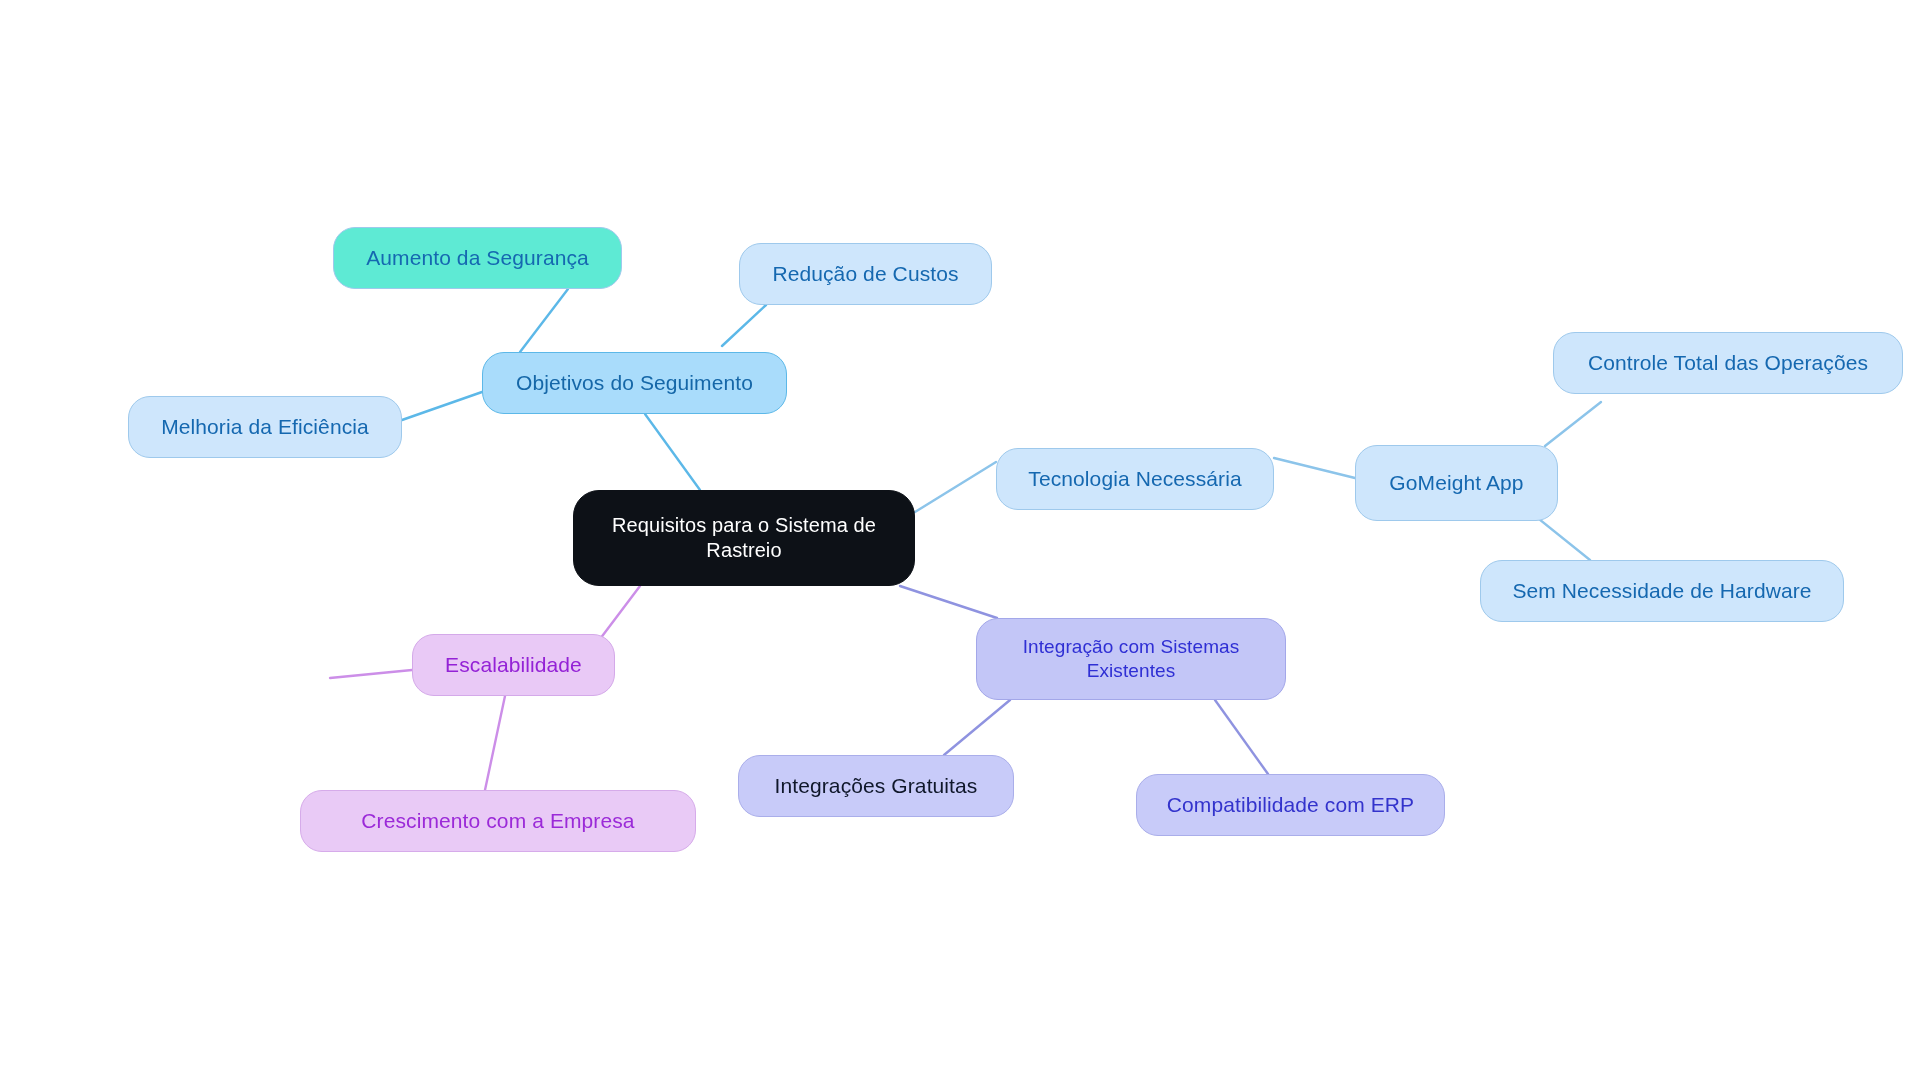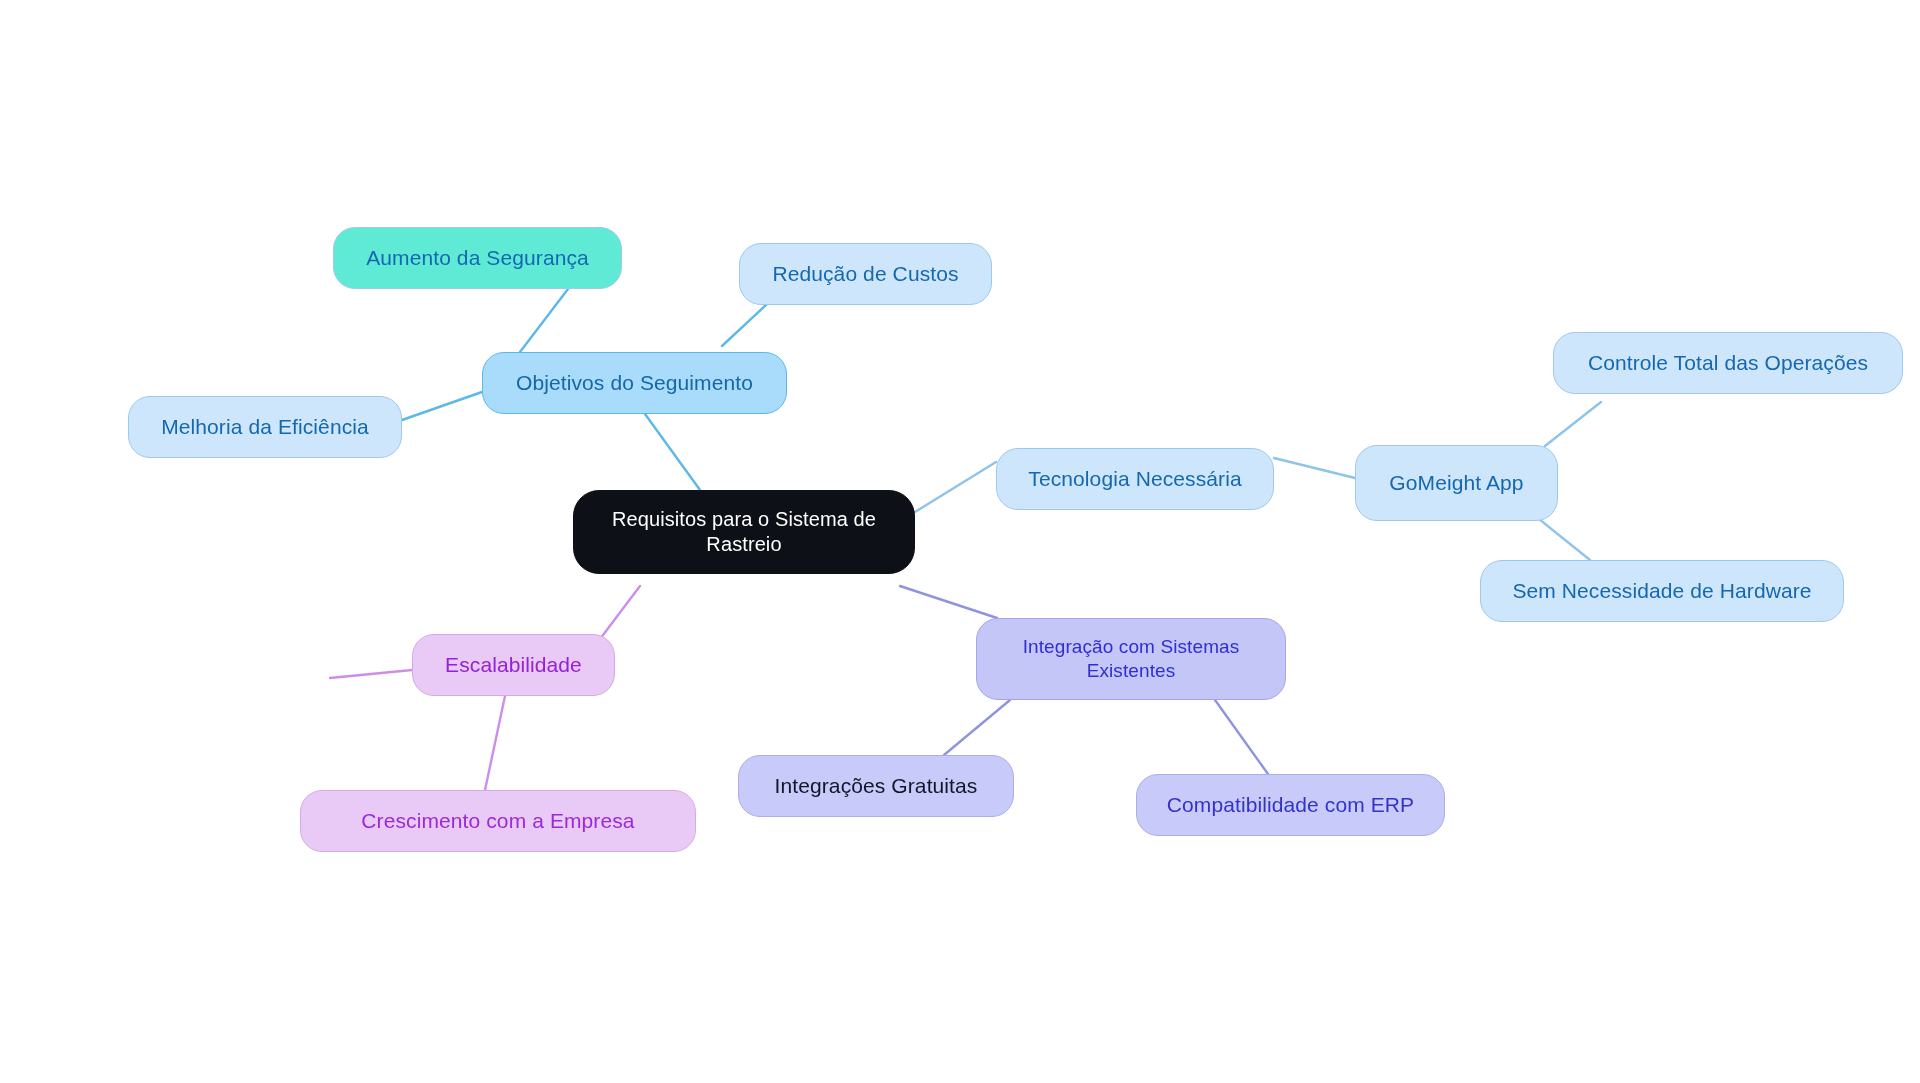--- a/index.html
+++ b/index.html
@@ -101,21 +101,21 @@
       <line x1="1274" y1="458" x2="1355" y2="478" stroke="#8cc4ea" stroke-width="2.4" stroke-linecap="round">e-tecnologia-gomeight</line>
       <line x1="1545" y1="446" x2="1601" y2="402" stroke="#8cc4ea" stroke-width="2.4" stroke-linecap="round">e-gomeight-controle</line>
       <line x1="1524" y1="507" x2="1590" y2="560" stroke="#8cc4ea" stroke-width="2.4" stroke-linecap="round">e-gomeight-hardware</line>
       <line x1="900" y1="586" x2="997" y2="618" stroke="#8f93e0" stroke-width="2.4" stroke-linecap="round">e-root-integracao</line>
       <line x1="1010" y1="700" x2="944" y2="755" stroke="#8f93e0" stroke-width="2.4" stroke-linecap="round">e-integracao-integracoes</line>
       <line x1="1215" y1="700" x2="1268" y2="774" stroke="#8f93e0" stroke-width="2.4" stroke-linecap="round">e-integracao-erp</line>
       <line x1="640" y1="586" x2="600" y2="639" stroke="#cc8ee8" stroke-width="2.4" stroke-linecap="round">e-root-escalabilidade</line>
       <line x1="412" y1="670" x2="330" y2="678" stroke="#cc8ee8" stroke-width="2.4" stroke-linecap="round">e-escala-flexibilidade</line>
       <line x1="505" y1="696" x2="485" y2="790" stroke="#cc8ee8" stroke-width="2.4" stroke-linecap="round">e-escala-crescimento</line>
     </svg>
-<div class="node node-root" style="left: 573px; top: 490px; width: 342px; height: 84px; background: rgb(13, 17, 23); border-color: rgb(13, 17, 23); color: rgb(255, 255, 255);">Requisitos para o Sistema de Rastreio</div>
+<div class="node node-root" style="left: 573px; top: 490px; width: 342px; height: 96px; background: rgb(13, 17, 23); border-color: rgb(13, 17, 23); color: rgb(255, 255, 255);">Requisitos para o Sistema de Rastreio</div>
     <div class="node node-blue-main" style="left: 482px; top: 352px; width: 305px; height: 62px; background: rgb(169, 220, 251); border-color: rgb(92, 184, 232); color: rgb(21, 103, 168);">Objetivos do Seguimento</div>
     <div class="node node-blue-leaf" style="left: 333px; top: 227px; width: 289px; height: 62px; background: #5eead4; border-color: rgb(158, 201, 236); color: rgb(21, 104, 176);">Aumento da Segurança</div>
     <div class="node node-blue-leaf" style="left: 739px; top: 243px; width: 253px; height: 62px; background: rgb(206, 230, 252); border-color: rgb(158, 201, 236); color: rgb(21, 104, 176);">Redução de Custos</div>
     <div class="node node-blue-leaf" style="left: 128px; top: 396px; width: 274px; height: 62px; background: rgb(206, 230, 252); border-color: rgb(158, 201, 236); color: rgb(21, 104, 176);">Melhoria da Eficiência</div>
     <div class="node node-blue-leaf" style="left: 996px; top: 415px; width: 278px; height: 62px; background: rgb(206, 230, 252); border-color: rgb(158, 201, 236); color: rgb(21, 104, 176); margin-top: 33px;">Tecnologia Necessária</div>
     <div class="node node-blue-leaf" style="left: 1355px; top: 445px; width: 203px; height: 76px; background: rgb(206, 230, 252); border-color: rgb(158, 201, 236); color: rgb(21, 104, 176); text-align: center;">GoMeight App</div>
     <div class="node node-blue-leaf" style="left: 1553px; top: 332px; width: 350px; height: 62px; background: rgb(206, 230, 252); border-color: rgb(158, 201, 236); color: rgb(21, 104, 176);">Controle Total das Operações</div>
     <div class="node node-blue-leaf" style="left: 1480px; top: 560px; width: 364px; height: 62px; background: rgb(206, 230, 252); border-color: rgb(158, 201, 236); color: rgb(21, 104, 176);">Sem Necessidade de Hardware</div>
     <div class="node node-periwinkle-main" style="left: 976px; top: 618px; width: 310px; height: 82px; background: rgb(195, 198, 247); border-color: rgb(163, 167, 233); color: rgb(47, 47, 212);">Integração com Sistemas Existentes</div>
     <div class="node node-periwinkle-leaf" style="left: 738px; top: 755px; width: 276px; height: 62px; background: rgb(200, 203, 249); border-color: rgb(170, 174, 234); color: #0f172a;">Integrações Gratuitas</div>

